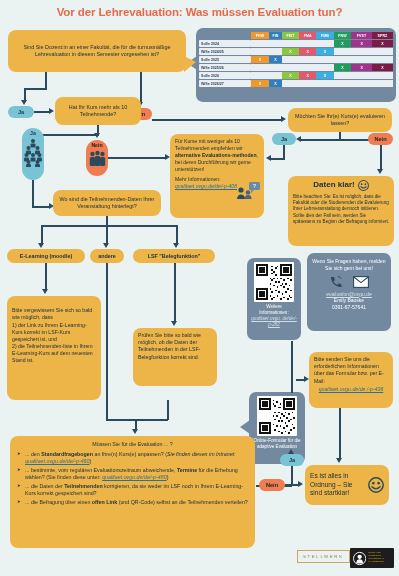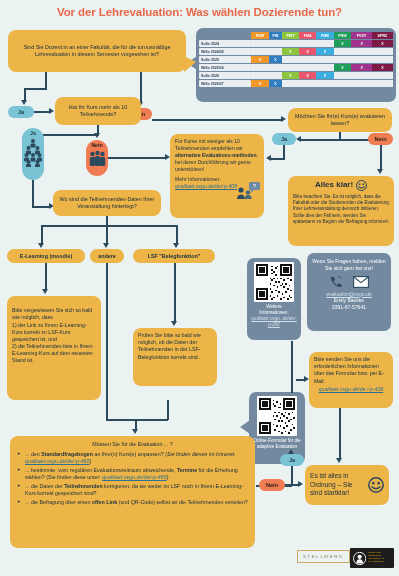--- a/index.html
+++ b/index.html
@@ -102,21 +102,21 @@
     background:#1d1d1d; color:#fff; display:flex; align-items:center;
     gap:2px; padding:2px 3px;
   }
   .ovgu-txt { font-size:2.4px; line-height:1.15; color:#f0a202; }
 </style>
 </head>
 <body>
 
 <div class="stage">
 
-  <div class="abs title">Vor der Lehrevaluation: Was wählen Dozierende tun?</div>
+  <div class="abs title">Vor der Lehrevaluation: Was müssen Evaluation tun?</div>
 
   <div class="abs table-wrap tail-left">
     <table class="tbl">
       <thead>
         <tr>
           <th style="width:52px;background:transparent"></th>
         <th style="background: rgb(240, 152, 42);">FHW</th>
             <th style="background: rgb(47, 127, 193);">FIN</th>
             <th style="background: rgb(140, 198, 63);">FEIT</th>
             <th style="background: rgb(232, 86, 107);">FMA</th>
@@ -304,21 +304,21 @@
 
   <div class="abs ln lnv" style="top:145px; left:283px; height:15px;"></div>
   <div class="abs ln lnh" style="top:158px; left:270px; width:15px;"></div>
   <div class="ah ah-left abs" style="top:154.5px; left:266px;"></div>
 
   <div class="abs ln lnv" style="top:145px; left:380px; height:26px;"></div>
   <div class="ah ah-down abs" style="top:169px; left:376.5px;"></div>
 
   <div class="abs bubble-orange" style="top:176px; left:288px; width:106px; height:70px; font-size:4.6px; line-height:1.36;">
     <div style="display:flex; align-items:center; justify-content:center; gap:3px; margin-bottom:3px;">
-      <span style="font-size:8px; font-weight:bold;">Alles klar!</span>
+      <span style="font-size:8px; font-weight:bold;">Daten klar!</span>
       <svg width="11" height="11" viewBox="0 0 12 12" class="smiley">
         <circle cx="6" cy="6" r="5.4" fill="none" stroke="#2c4a5e" stroke-width="1.1"></circle>
         <circle cx="4" cy="4.6" r="0.95" fill="#2c4a5e"></circle>
           <circle cx="8" cy="4.6" r="0.95" fill="#2c4a5e"></circle>
         <path d="M3,7.3 Q6,10.2 9,7.3" fill="none" stroke="#2c4a5e" stroke-width="1.1" stroke-linecap="round"></path>
       </svg>
     </div>
     <div>Bitte beachten Sie: Es ist möglich, dass die Fakultät oder die Studierenden die Evaluierung Ihrer Lehrveranstaltung dennoch initiieren. Sollte dies der Fall sein, werden Sie spätestens zu Beginn der Befragung informiert.</div>
   </div>
 

